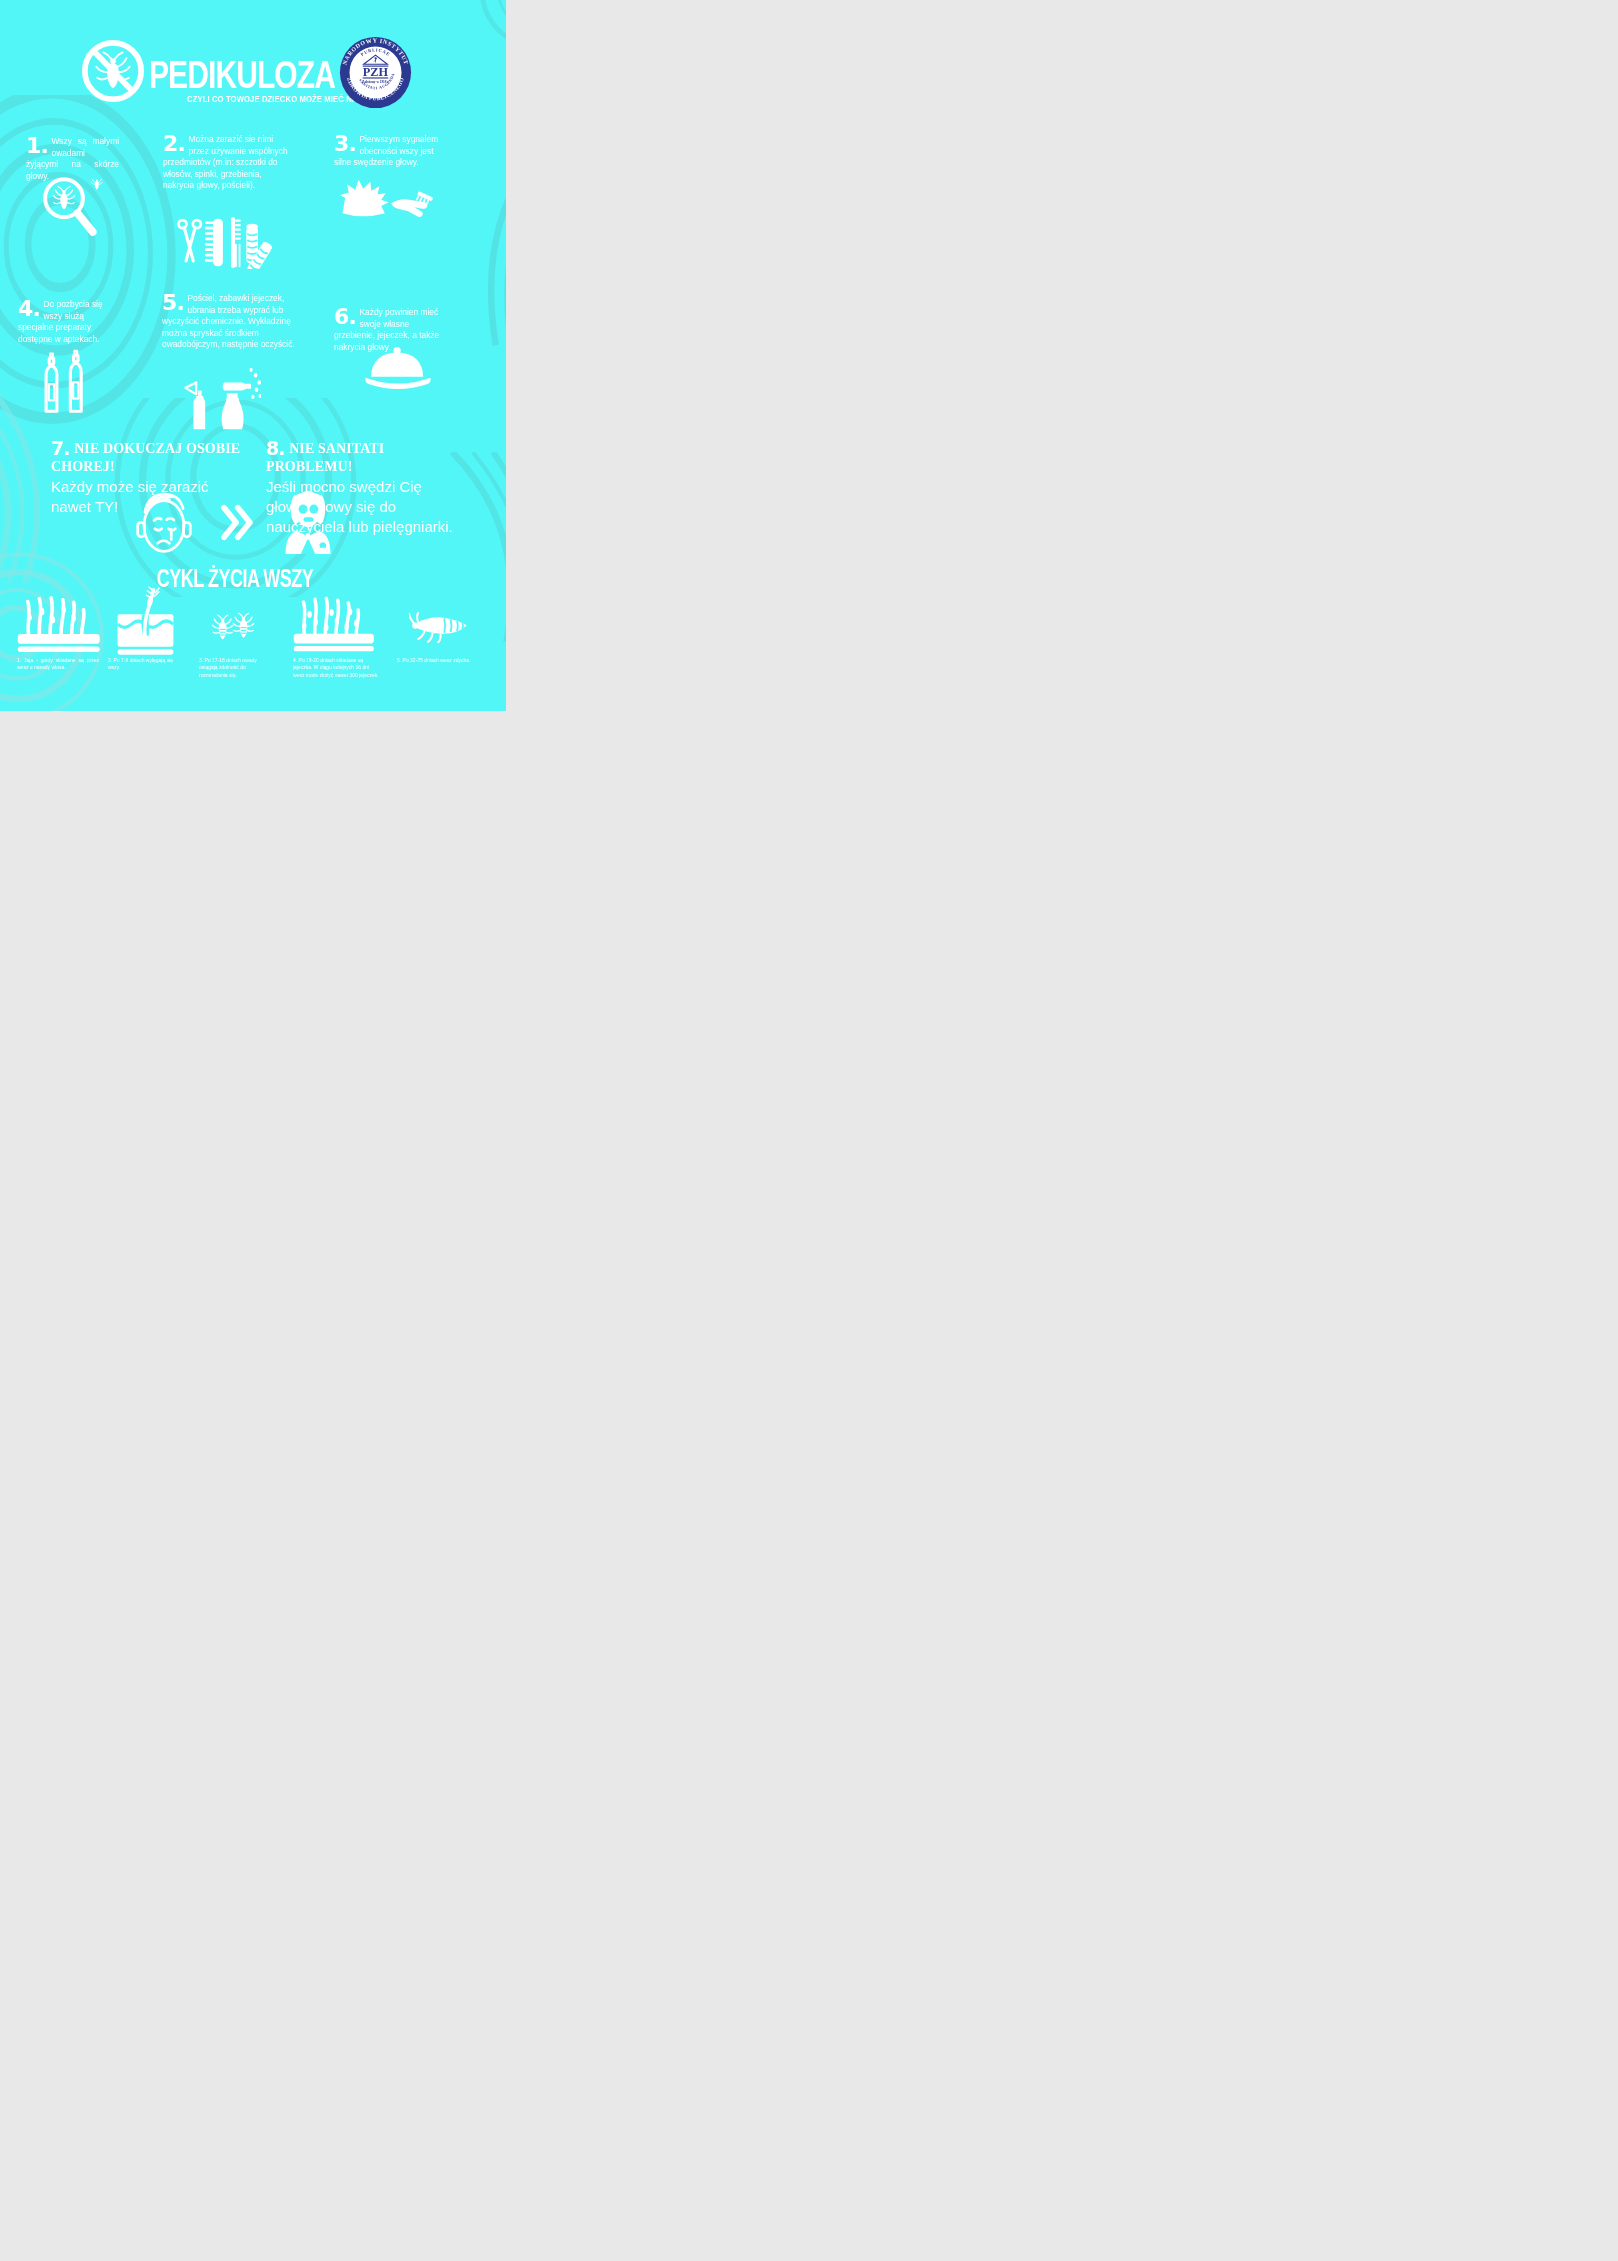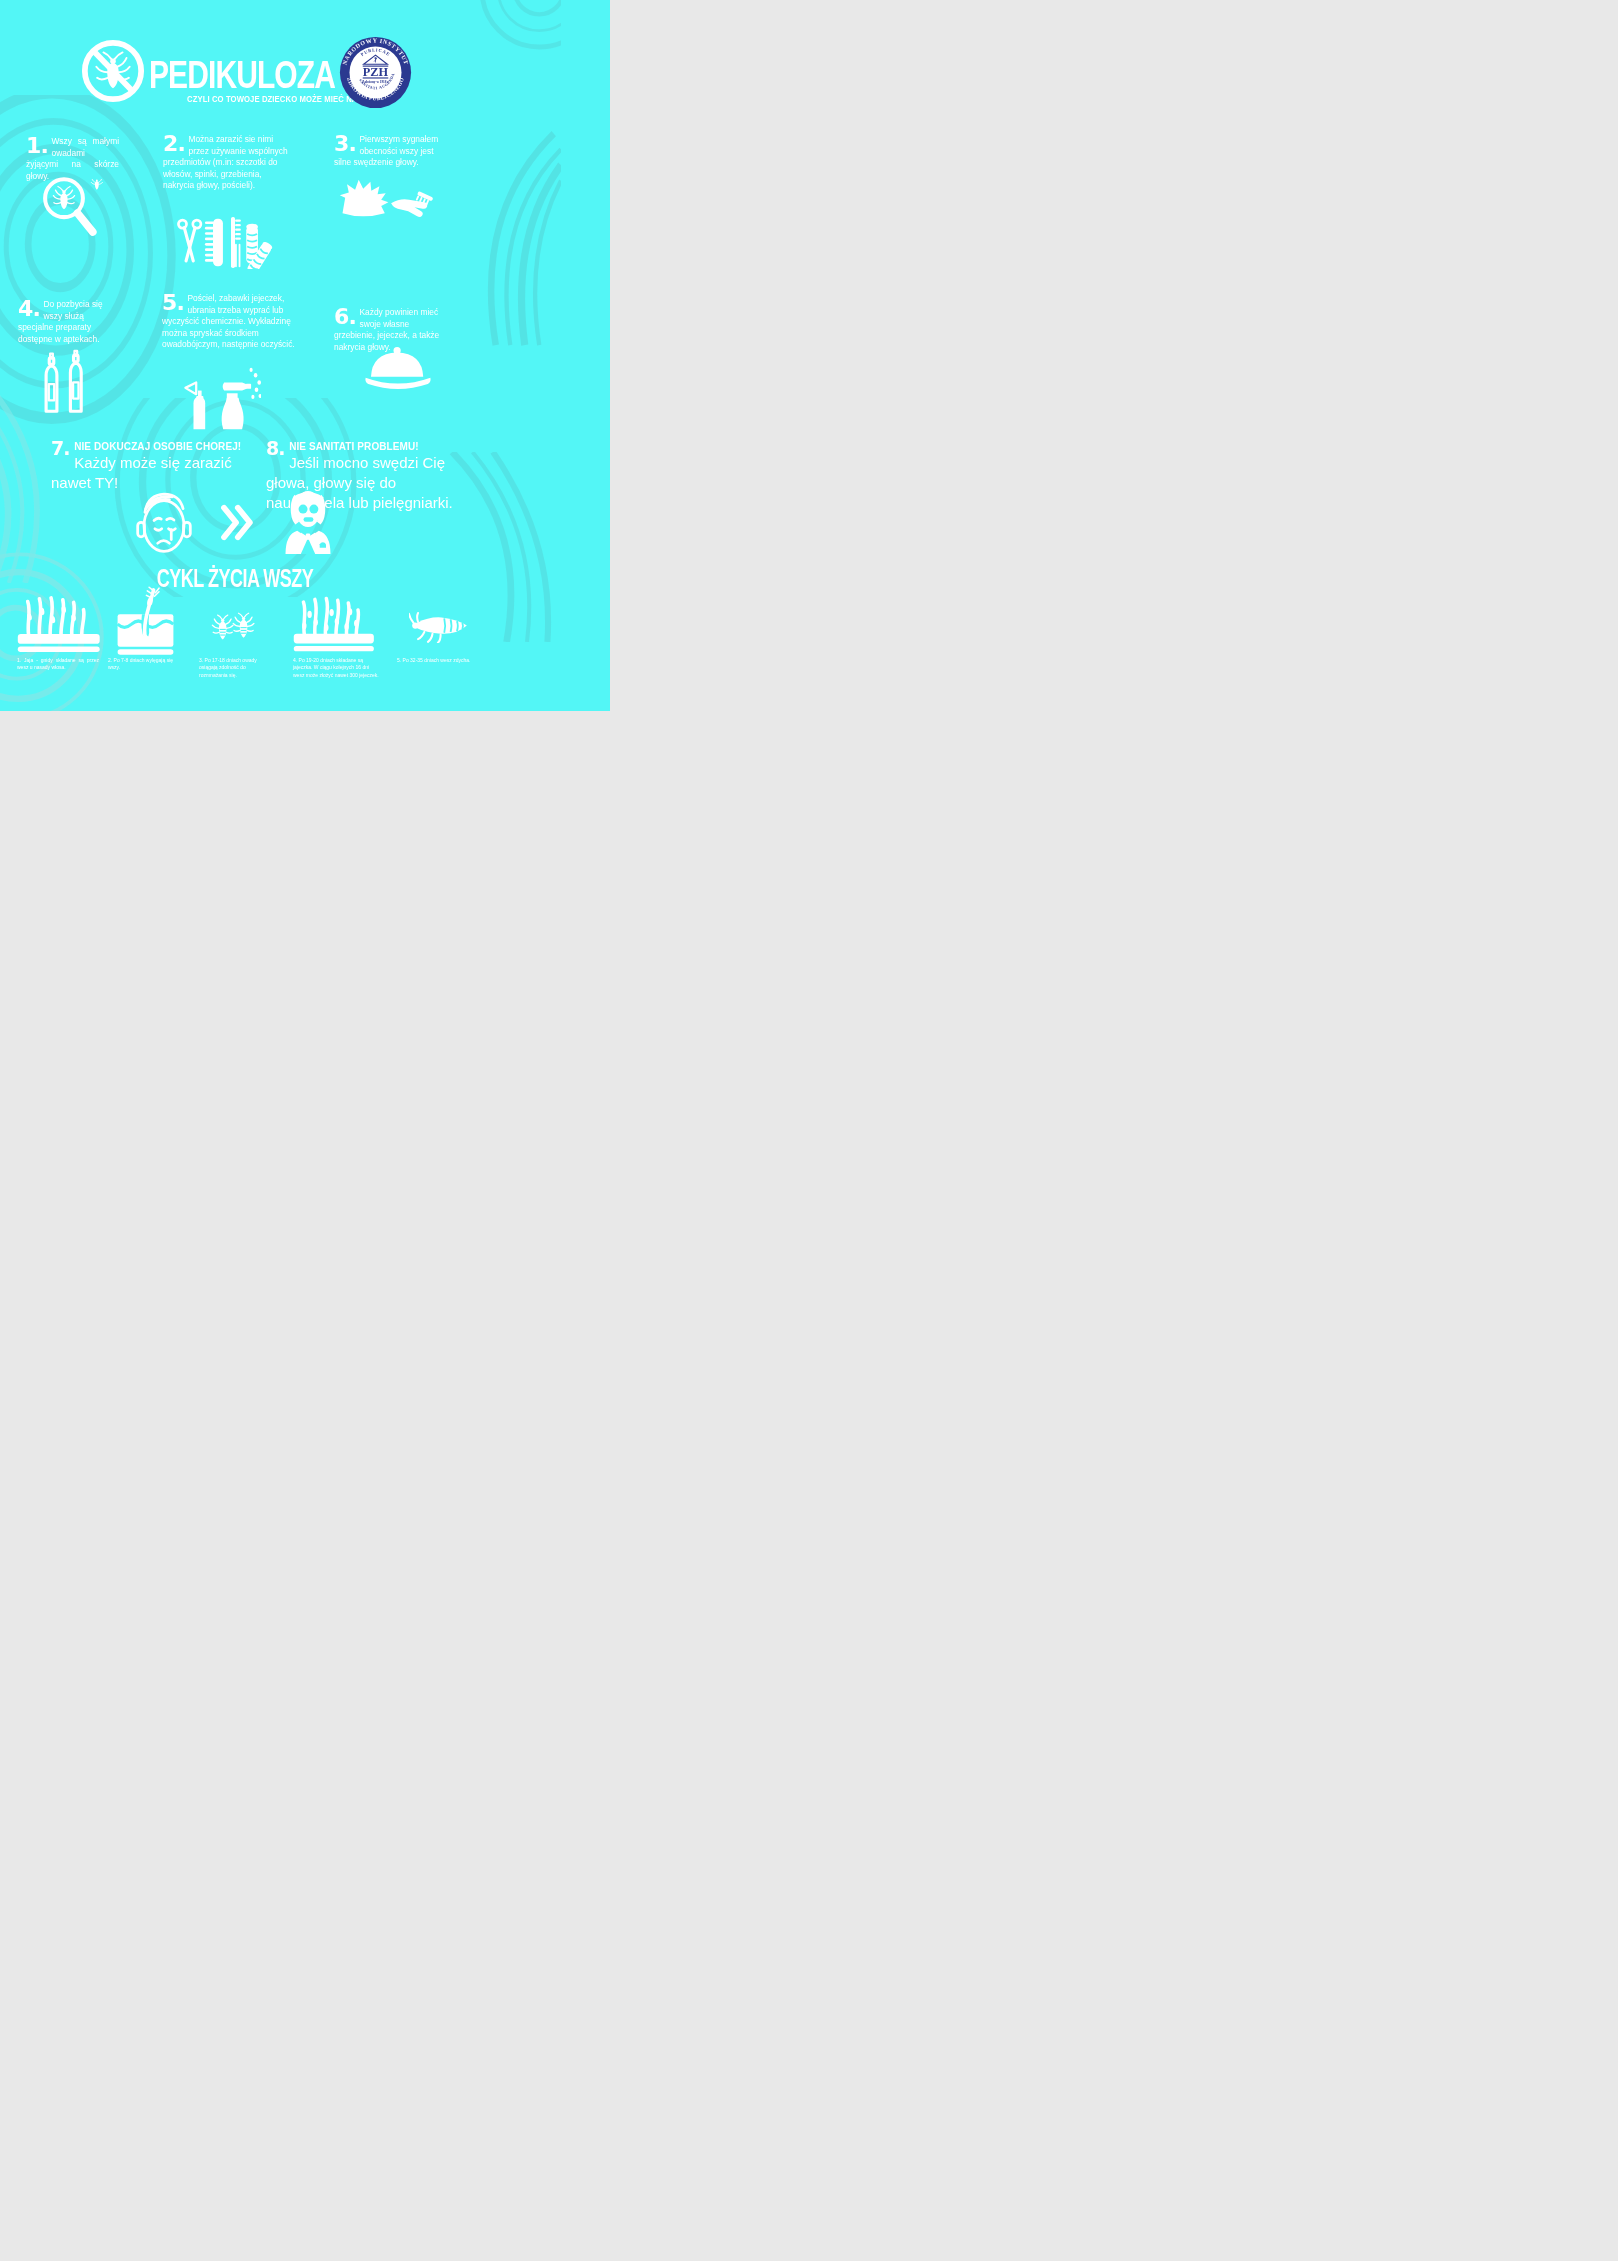--- a/index.html
+++ b/index.html
@@ -5,21 +5,21 @@
   :root{
     --bg:#53f6f6;
     --swirl:#54d7d9;
     --swirl2:#7fe9e9;
     --white:#ffffff;
     --navy:#2b3990;
   }
   html,body{margin:0;padding:0;background:#e8e8e8;}
   .poster{
     position:relative;
-    width:610px;height:711px;
+    width:506px;height:711px;
     background:var(--bg);
     overflow:hidden;
     font-family:"Liberation Sans",sans-serif;
     color:#fff;
   }
   .layer{position:absolute;inset:0;z-index:1;}
   .deco{position:absolute;z-index:0;}
   .deco svg{display:block;}
   .abs{position:absolute;}
   
@@ -38,21 +38,21 @@
     float:left;font-family:"DejaVu Sans",sans-serif;font-weight:700;
     font-size:22px;line-height:.82;margin:0.9px 3.6px 0 0;letter-spacing:-0.9px;
   }
   .fact.justify{text-align:justify;}
   
   .advice{position:absolute;line-height:1.32;}
   .advice .num{
     float:left;font-family:"DejaVu Sans",sans-serif;font-weight:700;
     font-size:19px;line-height:.85;margin:0 4.5px 0 0;letter-spacing:-0.9px;
   }
-  .advice .t{font-weight:700;font-size:10px;letter-spacing:0.1px;}
+  .advice .t{font-weight:700;font-size:14px;letter-spacing:0.1px;font-family:Liberation Serif, serif;}
   .advice .s{font-weight:400;font-size:15px;}
   
   .cycle-title{
     position:absolute;left:235px;top:564px;
     transform:translateX(-50%) scaleY(1.45);transform-origin:center top;
     font-weight:700;font-size:18px;letter-spacing:-0.5px;white-space:nowrap;
   }
   .caption{position:absolute;font-size:5px;line-height:1.45;font-weight:400;}
   .icon{position:absolute;}
   .icon svg{display:block;width:100%;height:100%;}

